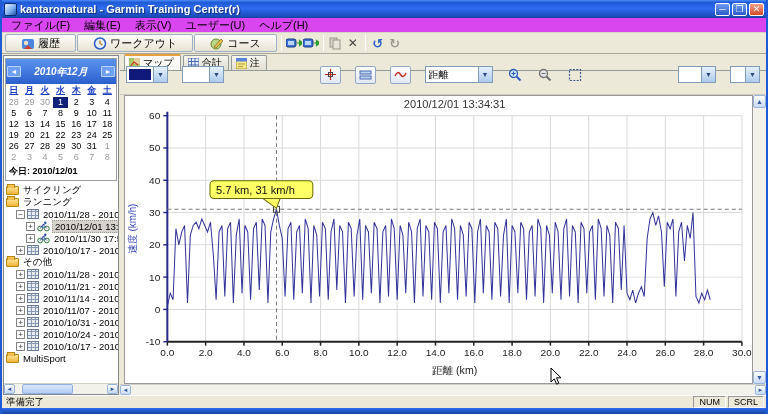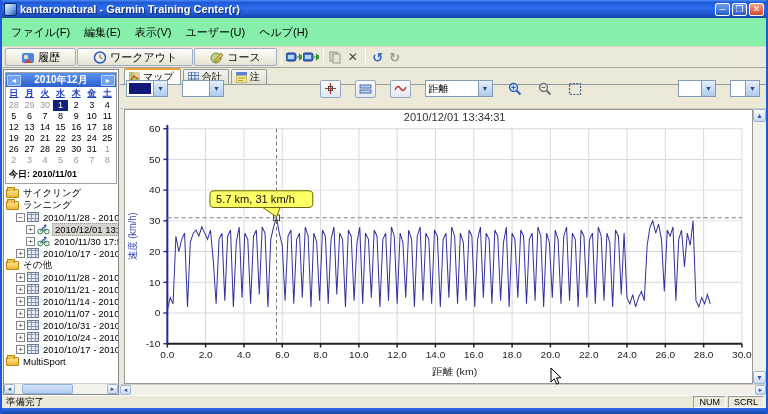--- a/index.html
+++ b/index.html
@@ -13,21 +13,21 @@
     display:flex; align-items:center; padding:0 2px; color:#fff; font-weight:bold; font-size:11px; flex:0 0 auto; }
   .title-icon { width:13px; height:13px; margin-right:3px; background:linear-gradient(135deg,#e8f2ff 0%,#7fb0f0 55%,#1c50b0 100%);
     border:1px solid #0a2a70; border-radius:2px; }
   .title-text { flex:1; white-space:nowrap; overflow:hidden; text-shadow:1px 1px 1px #0a2a70; }
   .winbtn { width:15px; height:13px; margin-left:2px; border:1px solid #fff; border-radius:2px;
     font-size:9px; line-height:11px; text-align:center; color:#fff; font-weight:bold;
     background:linear-gradient(180deg,#6f9bee,#2a5bc8); }
   .winbtn.close { background:linear-gradient(180deg,#f0a088,#d24a2a); }
 
   
-  .menubar { height:29px; background:#86efac; display:flex; align-items:center; padding-left:2px;
+  .menubar { height:15px; background:#d946ef; display:flex; align-items:center; padding-left:2px;
     border-bottom:1px solid #d8d4c8; flex:0 0 auto; }
   .menu-item { padding:0 7px; font-size:11px; color:#000; }
 
   
   .toolbar { height:21px; background:#ece9d8; display:flex; align-items:center; gap:1px; padding-left:3px;
     border-bottom:1px solid #aca899; flex:0 0 auto; }
   .tbtn { display:flex; align-items:center; gap:3px; padding:1px 15px; height:18px;
     border:1px solid #9db0c8; border-radius:2px; background:linear-gradient(180deg,#fdfdfb,#e7e3d3); font-size:11px; }
   .tbtn-ico { display:flex; align-items:center; }
   .tico { display:inline-flex; width:16px; height:16px; align-items:center; justify-content:center; }
@@ -36,22 +36,22 @@
   .glyph-undo { color:#2a64c8; font-size:13px; font-weight:bold; }
   .glyph-redo { color:#9a9a92; font-size:13px; font-weight:bold; }
 
   
   .content { flex:1; display:flex; min-height:0; }
 
   
   .left-panel { width:116px; flex:0 0 auto; background:#fff; border:1px solid #828790; margin:1px 1px 0 1px;
     display:flex; flex-direction:column; }
   .calendar { margin:2px 1px 1px 1px; border:1px solid #a0a0a0; background:#fff; flex:0 0 auto; }
-  .cal-header { height:14px; background:linear-gradient(180deg,#5b93f0,#2b60cc);
-    display:flex; align-items:center; justify-content:space-between; padding:0 1px; }
+  .cal-header { height:25px; background:linear-gradient(180deg,#5b93f0,#2b60cc);
+    display:flex; align-items:center; justify-content:space-between; padding:0 1px;font-style:italic; }
   .cal-nav { width:14px; height:11px; background:#6da0f2; border:1px solid #bcd2f8; color:#fff;
     font-size:7px; line-height:9px; text-align:center; border-radius:1px; }
   .cal-month { color:#fff; font-weight:bold; font-size:10px; }
   .cal-weekdays, .cal-row { display:flex; }
   .cal-weekdays span { width:15.6px; text-align:center; font-size:9px; color:#1b3fc0;
     text-decoration:underline; font-weight:bold; }
   .cal-cell { width:15.6px; height:11px; text-align:center; font-size:9px; color:#000; line-height:11px; }
   .cal-cell.muted { color:#9a9a9a; }
   .cal-cell.selected { background:#10217a; color:#fff; }
   .cal-today { font-size:9px; font-weight:bold; padding:2px 2px 2px 3px; color:#000; }
@@ -262,21 +262,21 @@
             <div class="cal-row">
               <span class="cal-cell muted">2</span>
               <span class="cal-cell muted">3</span>
               <span class="cal-cell muted">4</span>
               <span class="cal-cell muted">5</span>
               <span class="cal-cell muted">6</span>
               <span class="cal-cell muted">7</span>
               <span class="cal-cell muted">8</span>
             </div>
           </div>
-        <div class="cal-today">今日: 2010/11/01</div>
+        <div class="cal-today">今日: 2010/12/01</div>
       </div>
       <div class="tree" id="tree">
           <div class="tree-row" style="padding-left: 2px;">
             <span class="folder-icon"></span>
             <span class="lbl">サイクリング</span>
           </div>
           <div class="tree-row" style="padding-left: 2px;">
             <span class="folder-icon"></span>
             <span class="lbl">ランニング</span>
           </div>

